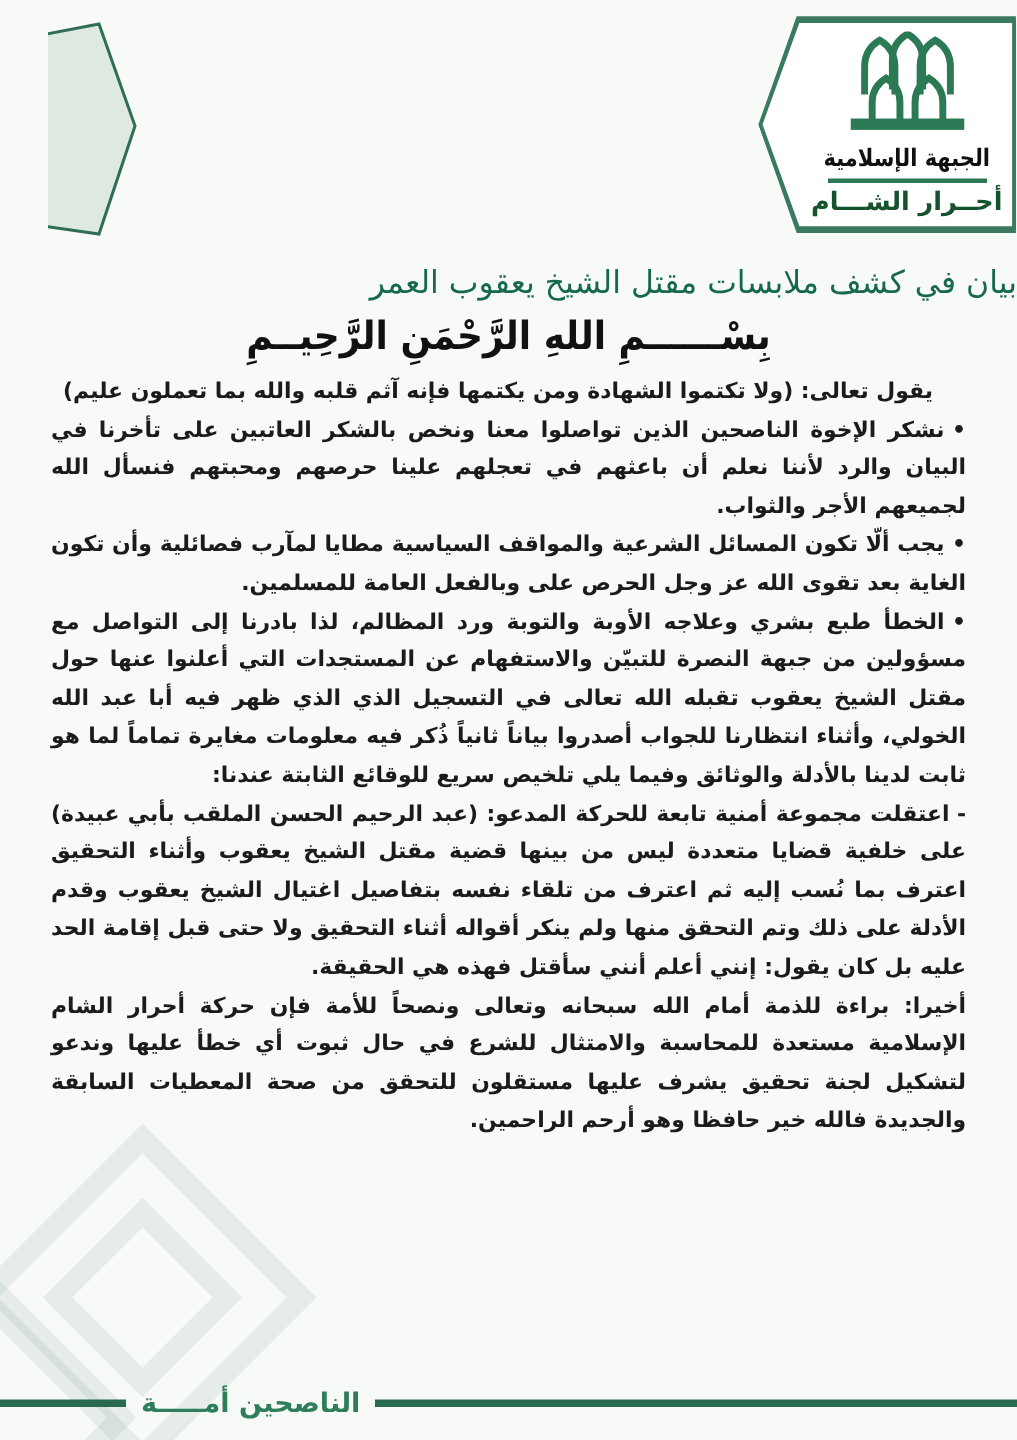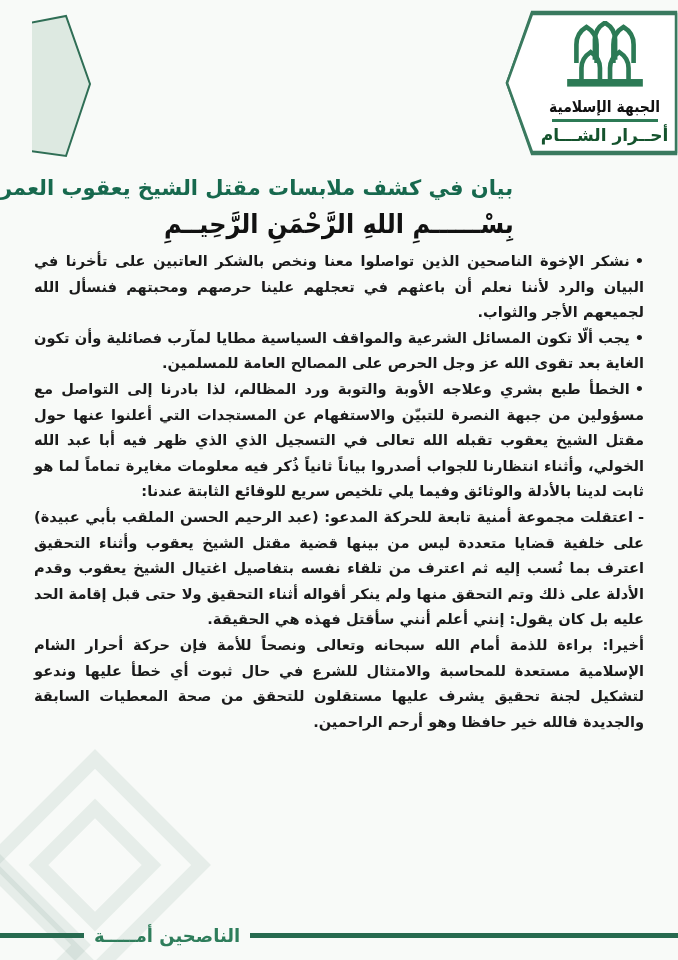--- a/index.html
+++ b/index.html
@@ -24,22 +24,22 @@
   .emblem{width:86px;height:74px;margin-bottom:2px;}
   .front-name{
     font-size:14px;font-weight:700;color:#101010;
     letter-spacing:0.5px;line-height:18px;white-space:nowrap;
     transform:scaleY(1.15);
   }
   .badge-divider{width:106px;height:3px;background:#2c7a55;margin:4px 0 3px 0;}
   .movement-name{font-size:17px;font-weight:700;color:#14532d;white-space:nowrap;}
   
   .doc-title{
-    margin:12px 0 0 0;text-align:left;
-    font-size:21px;font-weight:700;color:#17694e;
+    margin:12px 0 0 0;text-align:right;
+    font-size:21px;font-weight:400;color:#17694e;
   }
   .basmala{
     margin:10px 0 2px 0;text-align:center;
     font-size:24px;font-weight:700;color:#111;
     transform:scaleY(1.08);
   }
   
   .body{
     position:relative;
     padding:8px 34px 0 34px;
@@ -105,22 +105,23 @@
         <div class="movement-name">أحــرار الشـــام</div>
       </div>
     </div>
   </div>
 
   <h1 class="doc-title">بيان في كشف ملابسات مقتل الشيخ يعقوب العمر</h1>
 
   <div class="basmala">بِسْــــــمِ اللهِ الرَّحْمَنِ الرَّحِيــمِ</div>
 
   <div class="body">
+    <p class="verse"><span>يقول تعالى: (ولا تكتموا الشهادة ومن يكتمها فإنه آثم قلبه والله بما تعملون عليم)</span></p>
     <p><span class="bullet">•</span><span>نشكر الإخوة الناصحين الذين تواصلوا معنا ونخص بالشكر العاتبين على تأخرنا في البيان والرد لأننا نعلم أن باعثهم في تعجلهم علينا حرصهم ومحبتهم فنسأل الله لجميعهم الأجر والثواب.</span></p>
-    <p><span class="bullet">•</span><span>يجب ألّا تكون المسائل الشرعية والمواقف السياسية مطايا لمآرب فصائلية وأن تكون الغاية بعد تقوى الله عز وجل الحرص على المصالح العامة للمسلمين.</span></p>
+    <p><span class="bullet">•</span><span>يجب ألّا تكون المسائل الشرعية والمواقف السياسية مطايا لمآرب فصائلية وأن تكون الغاية بعد تقوى الله عز وجل الحرص على وبالفعل العامة للمسلمين.</span></p>
     <p><span class="bullet">•</span><span>الخطأ طبع بشري وعلاجه الأوبة والتوبة ورد المظالم، لذا بادرنا إلى التواصل مع مسؤولين من جبهة النصرة للتبيّن والاستفهام عن المستجدات التي أعلنوا عنها حول مقتل الشيخ يعقوب تقبله الله تعالى في التسجيل الذي الذي ظهر فيه أبا عبد الله الخولي، وأثناء انتظارنا للجواب أصدروا بياناً ثانياً ذُكر فيه معلومات مغايرة تماماً لما هو ثابت لدينا بالأدلة والوثائق وفيما يلي تلخيص سريع للوقائع الثابتة عندنا:</span></p>
     <p><span class="bullet">-</span><span>اعتقلت مجموعة أمنية تابعة للحركة المدعو: (عبد الرحيم الحسن الملقب بأبي عبيدة) على خلفية قضايا متعددة ليس من بينها قضية مقتل الشيخ يعقوب وأثناء التحقيق اعترف بما نُسب إليه ثم اعترف من تلقاء نفسه بتفاصيل اغتيال الشيخ يعقوب وقدم الأدلة على ذلك وتم التحقق منها ولم ينكر أقواله أثناء التحقيق ولا حتى قبل إقامة الحد عليه بل كان يقول: إنني أعلم أنني سأقتل فهذه هي الحقيقة.</span></p>
     <p><span>أخيرا: براءة للذمة أمام الله سبحانه وتعالى ونصحاً للأمة فإن حركة أحرار الشام الإسلامية مستعدة للمحاسبة والامتثال للشرع في حال ثبوت أي خطأ عليها وندعو لتشكيل لجنة تحقيق يشرف عليها مستقلون للتحقق من صحة المعطيات السابقة والجديدة فالله خير حافظا وهو أرحم الراحمين.</span></p>
   </div>
 
   <div class="bottom-bar">
     <div class="bar-line long"></div>
     <div class="bar-text">الناصحين أمـــــة</div>
     <div class="bar-line short"></div>
   </div>

